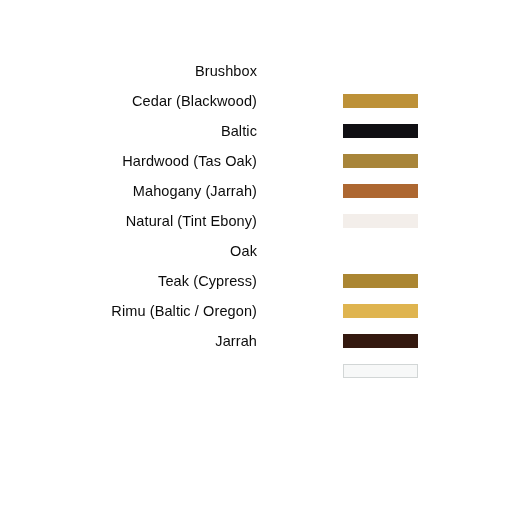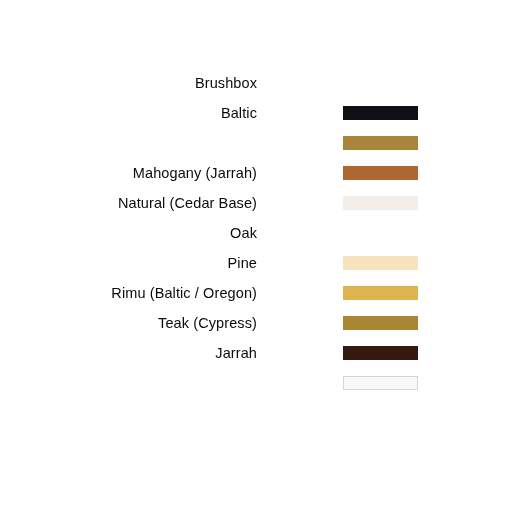--- a/index.html
+++ b/index.html
@@ -15,21 +15,21 @@
   }
   #legend-panel {
     position: relative;
     width: 524px;
     height: 524px;
     background: #ffffff;
   }
   .legend-list {
     position: absolute;
     left: 0;
-    top: 68px;
+    top: 56px;
     width: 524px;
   }
   .legend-row {
     position: relative;
     height: 30px;
     width: 524px;
   }
   .legend-label {
     position: absolute;
     left: 0;
@@ -63,62 +63,63 @@
 </head>
 <body>
 
 <div id="legend-panel">
   <div class="legend-list">
       <div class="legend-row">
         <div class="legend-label">Brushbox</div>
         <div class="swatch-slot"></div>
       </div>
       <div class="legend-row">
+        <div class="legend-label">Cedar (Blackwood)</div>
+        <div class="swatch-slot">
+          <span class="swatch" style="background-color: rgb(189, 145, 56);"></span>
+        </div>
+      </div>
+      <div class="legend-row">
         <div class="legend-label">Baltic</div>
         <div class="swatch-slot">
           <span class="swatch" style="background-color: rgb(16, 15, 19);"></span>
         </div>
       </div>
       <div class="legend-row">
+        <div class="legend-label">Hardwood (Tas Oak)</div>
         <div class="swatch-slot">
           <span class="swatch" style="background-color: rgb(168, 133, 58);"></span>
         </div>
       </div>
       <div class="legend-row">
         <div class="legend-label">Mahogany (Jarrah)</div>
         <div class="swatch-slot">
           <span class="swatch" style="background-color: rgb(173, 103, 49);"></span>
         </div>
       </div>
       <div class="legend-row">
-        <div class="legend-label">Natural (Cedar Base)</div>
+        <div class="legend-label">Natural (Tint Ebony)</div>
         <div class="swatch-slot">
           <span class="swatch" style="background-color: rgb(243, 238, 234);"></span>
         </div>
       </div>
       <div class="legend-row">
         <div class="legend-label">Oak</div>
         <div class="swatch-slot"></div>
       </div>
       <div class="legend-row">
-        <div class="legend-label">Pine</div>
+        <div class="legend-label">Teak (Cypress)</div>
         <div class="swatch-slot">
-          <span class="swatch" style="background-color: rgb(247, 227, 189);"></span>
+          <span class="swatch" style="background-color: rgb(171, 134, 50);"></span>
         </div>
       </div>
       <div class="legend-row">
         <div class="legend-label">Rimu (Baltic / Oregon)</div>
         <div class="swatch-slot">
           <span class="swatch" style="background-color: rgb(223, 180, 79);"></span>
-        </div>
-      </div>
-      <div class="legend-row">
-        <div class="legend-label">Teak (Cypress)</div>
-        <div class="swatch-slot">
-          <span class="swatch" style="background-color: rgb(171, 134, 50);"></span>
         </div>
       </div>
       <div class="legend-row">
         <div class="legend-label">Jarrah</div>
         <div class="swatch-slot">
           <span class="swatch" style="background-color: rgb(52, 25, 15);"></span>
         </div>
       </div>
       <div class="legend-row">
         <div class="swatch-slot">

